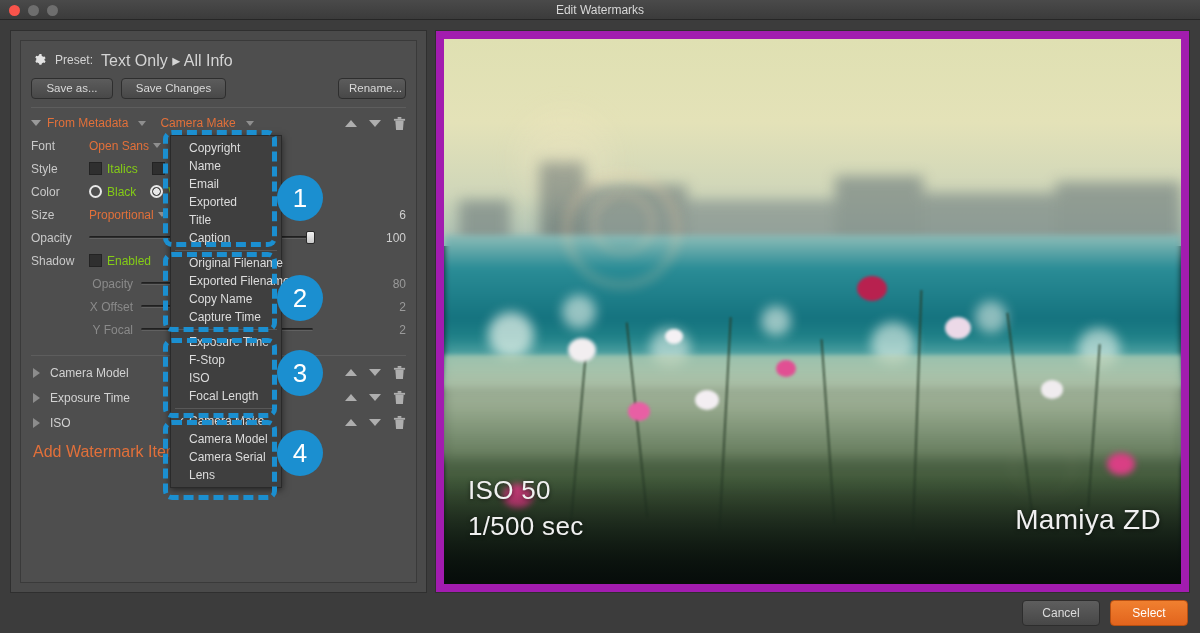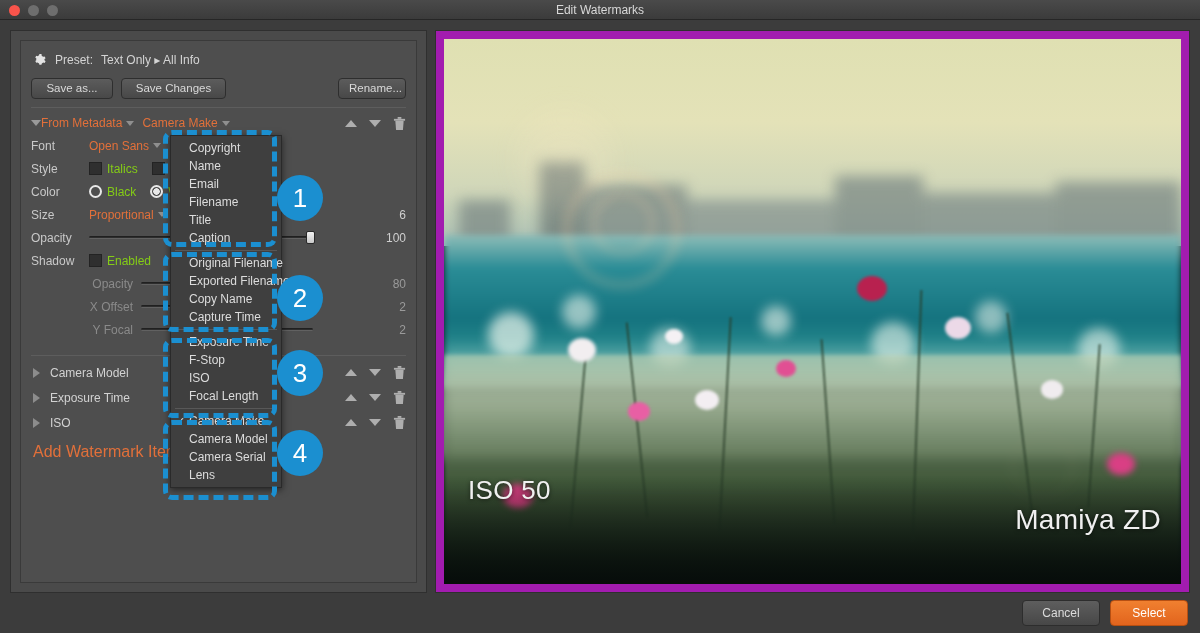--- a/index.html
+++ b/index.html
@@ -50,21 +50,21 @@
   #left-inner {
     position: absolute; left: 9px; top: 9px; right: 9px; bottom: 9px;
     background: #4e4e4e;
     border: 1px solid #3a3a3a;
     padding: 8px 10px;
   }
 
   .preset-row { display: flex; align-items: center; gap: 8px; height: 22px; }
   #gear-icon { width: 16px; height: 16px; }
   .preset-label { font-size: 12px; color: #d4d4d4; }
-  .preset-value { font-size: 12px; color: #d4d4d4; }
+  .preset-value { font-size: 16px; color: #d4d4d4; }
 
   .btn-row { display: flex; align-items: center; margin-top: 6px; height: 22px; }
   .btn {
     background: linear-gradient(#5c5c5c, #484848);
     border: 1px solid #2e2e2e;
     border-radius: 4px;
     color: #d9d9d9;
     font-size: 11.5px;
     padding: 3px 10px;
     line-height: 13px;
@@ -73,20 +73,21 @@
   }
   .btn.saveas { width: 82px; }
   .btn.savechg { width: 105px; margin-left: 8px; }
   .btn.rename { width: 68px; margin-left: auto; }
 
   .divider { height: 1px; background: #5d5d5d; margin: 8px 0 4px 0; }
 
   
   .meta-head {
     display: flex; align-items: center; height: 22px; font-size: 12px;
+    gap: 6px;
   }
   .tri-down {
     width: 0; height: 0;
     border-left: 5px solid transparent; border-right: 5px solid transparent;
     border-top: 6px solid #9a9a9a;
   }
   .orange { color: #e2703a; }
   .caret {
     width: 0; height: 0; display: inline-block; margin-left: 4px;
     border-left: 4px solid transparent; border-right: 4px solid transparent;
@@ -487,30 +488,31 @@
         <div class="flower" style="left:56%;bottom:52%;width:30px;height:25px;background:#b8214f"></div>
         <div class="flower" style="left:68%;bottom:45%;width:26px;height:22px;background:#ecd9e8"></div>
         <div class="flower" style="left:81%;bottom:34%;width:22px;height:19px;background:#f0ecef"></div>
         <div class="flower" style="left:90%;bottom:20%;width:28px;height:22px;background:#d93f84;filter:blur(3px)"></div>
         <div class="flower" style="left:8%;bottom:14%;width:30px;height:24px;background:#d63f80;filter:blur(3px)"></div>
         <div class="flower" style="left:30%;bottom:44%;width:18px;height:15px;background:#f5f1f4"></div>
 
         <div class="darkbottom"></div>
 
         <div class="wm" id="wm-iso">ISO 50</div>
+        <div class="wm" id="wm-shutter">1/500 sec</div>
         <div class="wm" id="wm-camera">Mamiya  ZD</div>
       </div>
     </div>
 
     <div id="dropdown">
 
       <div class="dd-item"><span>Copyright</span></div>
       <div class="dd-item"><span>Name</span></div>
       <div class="dd-item"><span>Email</span></div>
-      <div class="dd-item"><span>Filename</span></div>
+      <div class="dd-item"><span>Exported</span></div>
       <div class="dd-item"><span>Title</span></div>
       <div class="dd-item"><span>Caption</span></div>
       <div class="dd-sep"></div>
 
       <div class="dd-item"><span>Original Filename</span></div>
       <div class="dd-item"><span>Exported Filename</span></div>
       <div class="dd-item"><span>Copy Name</span></div>
       <div class="dd-item"><span>Capture Time</span></div>
       <div class="dd-sep"></div>
 

